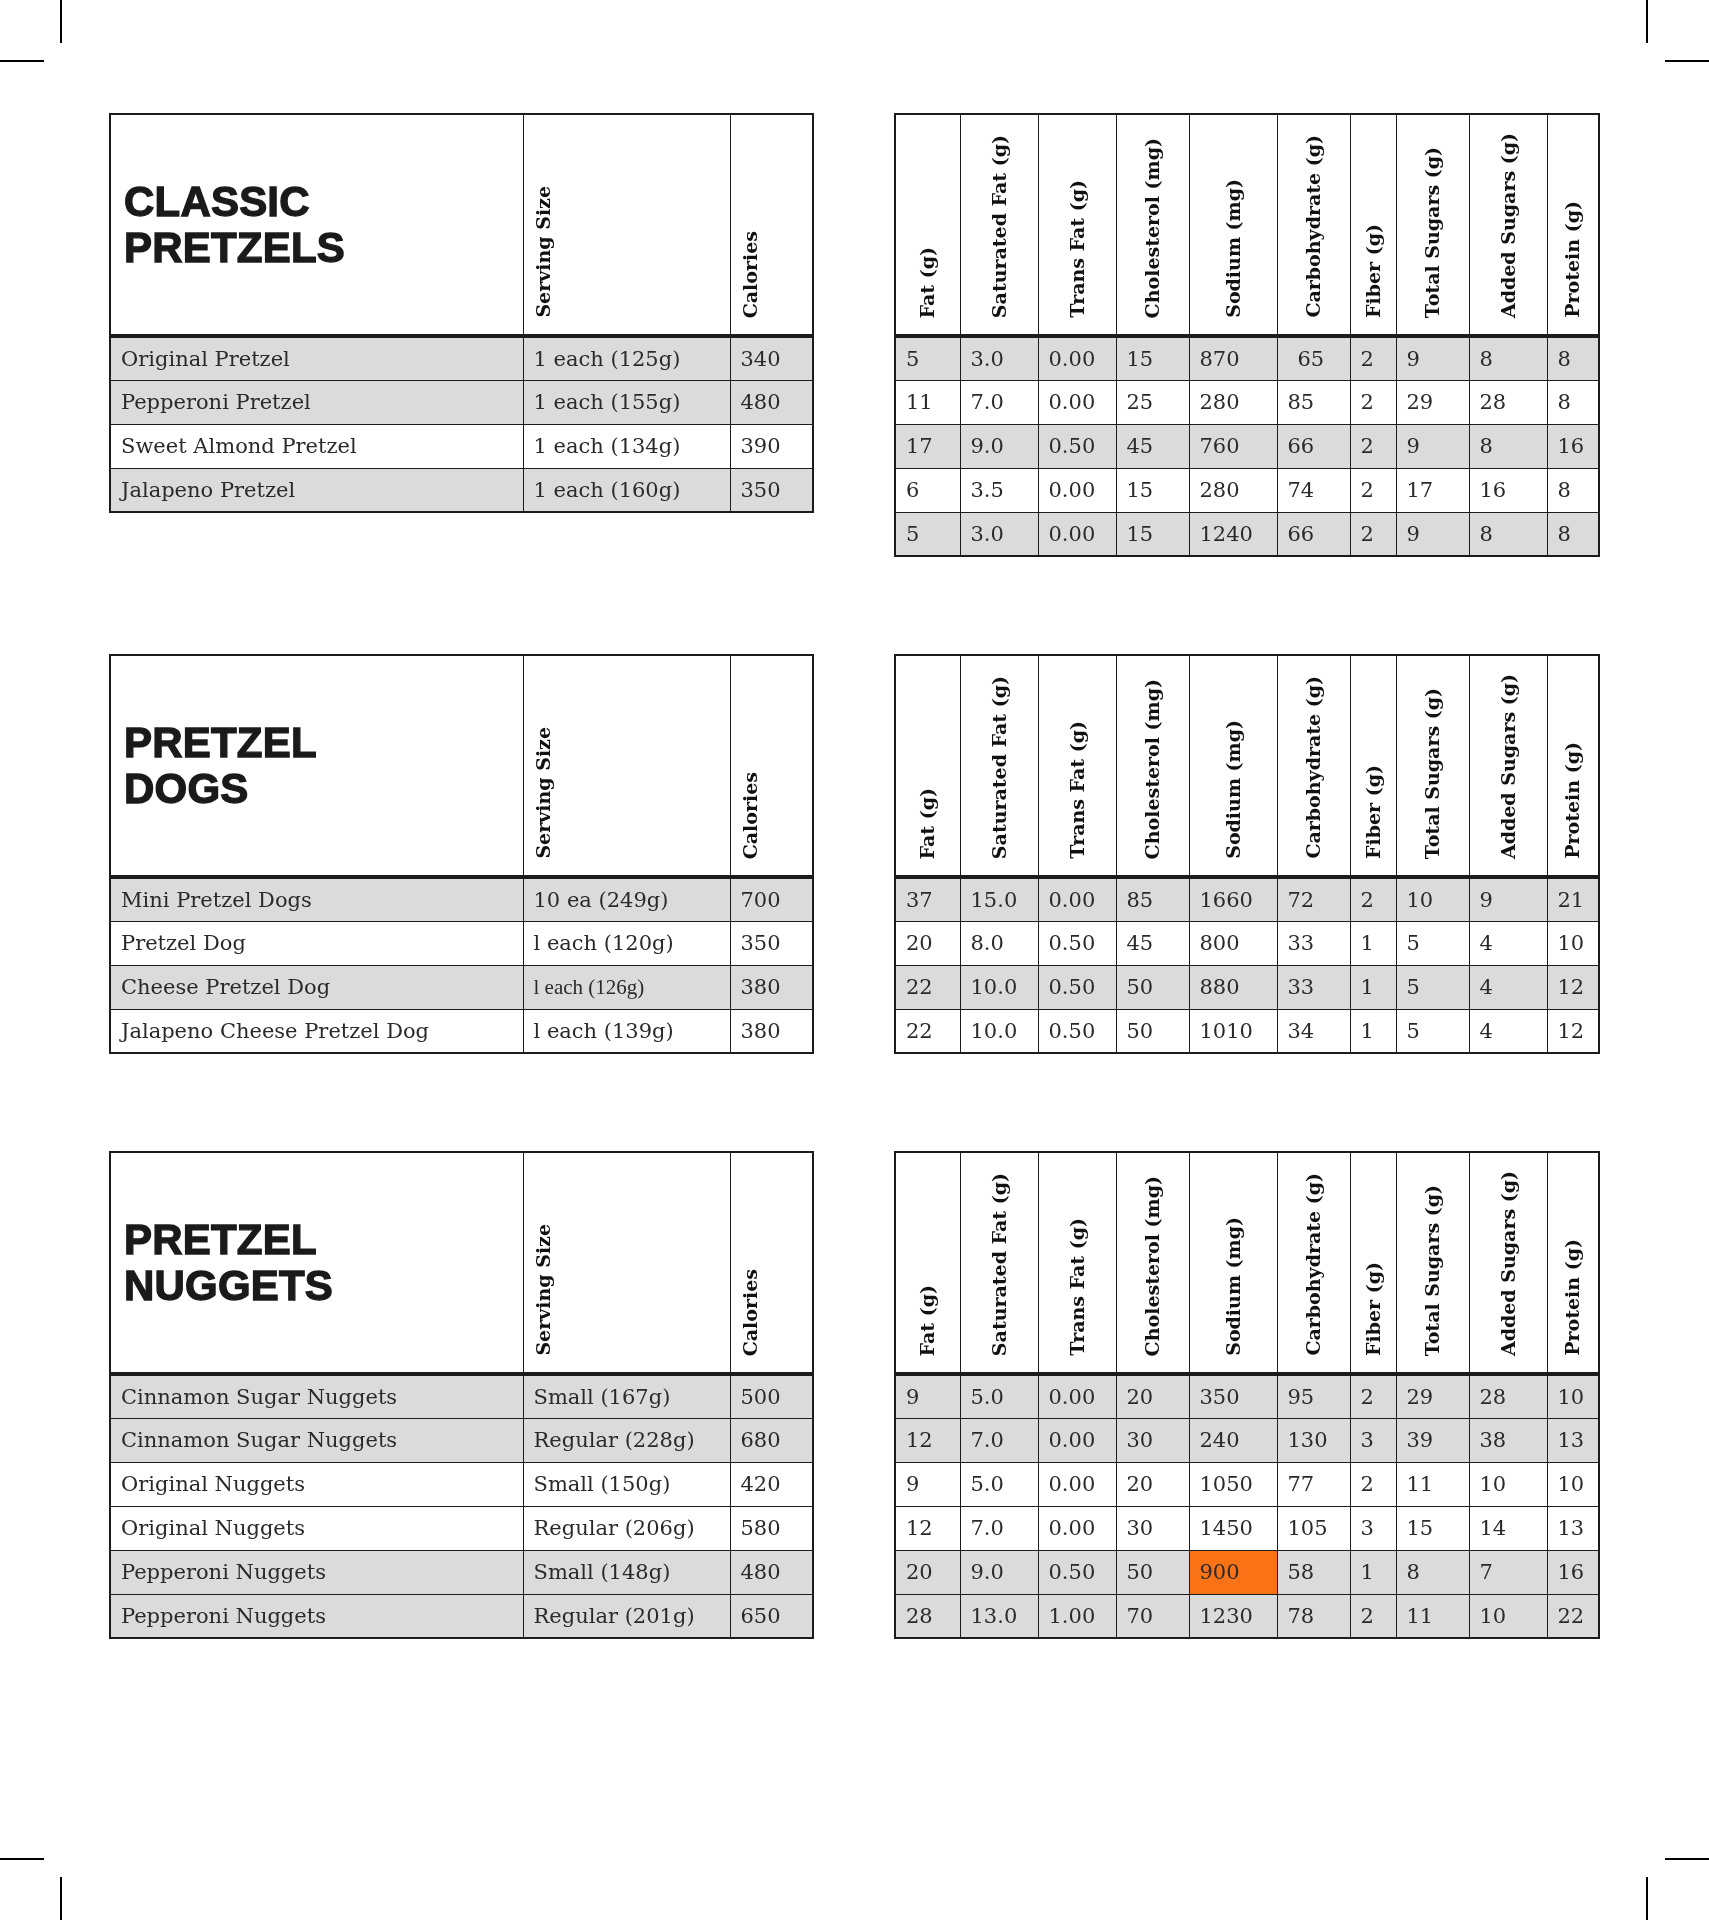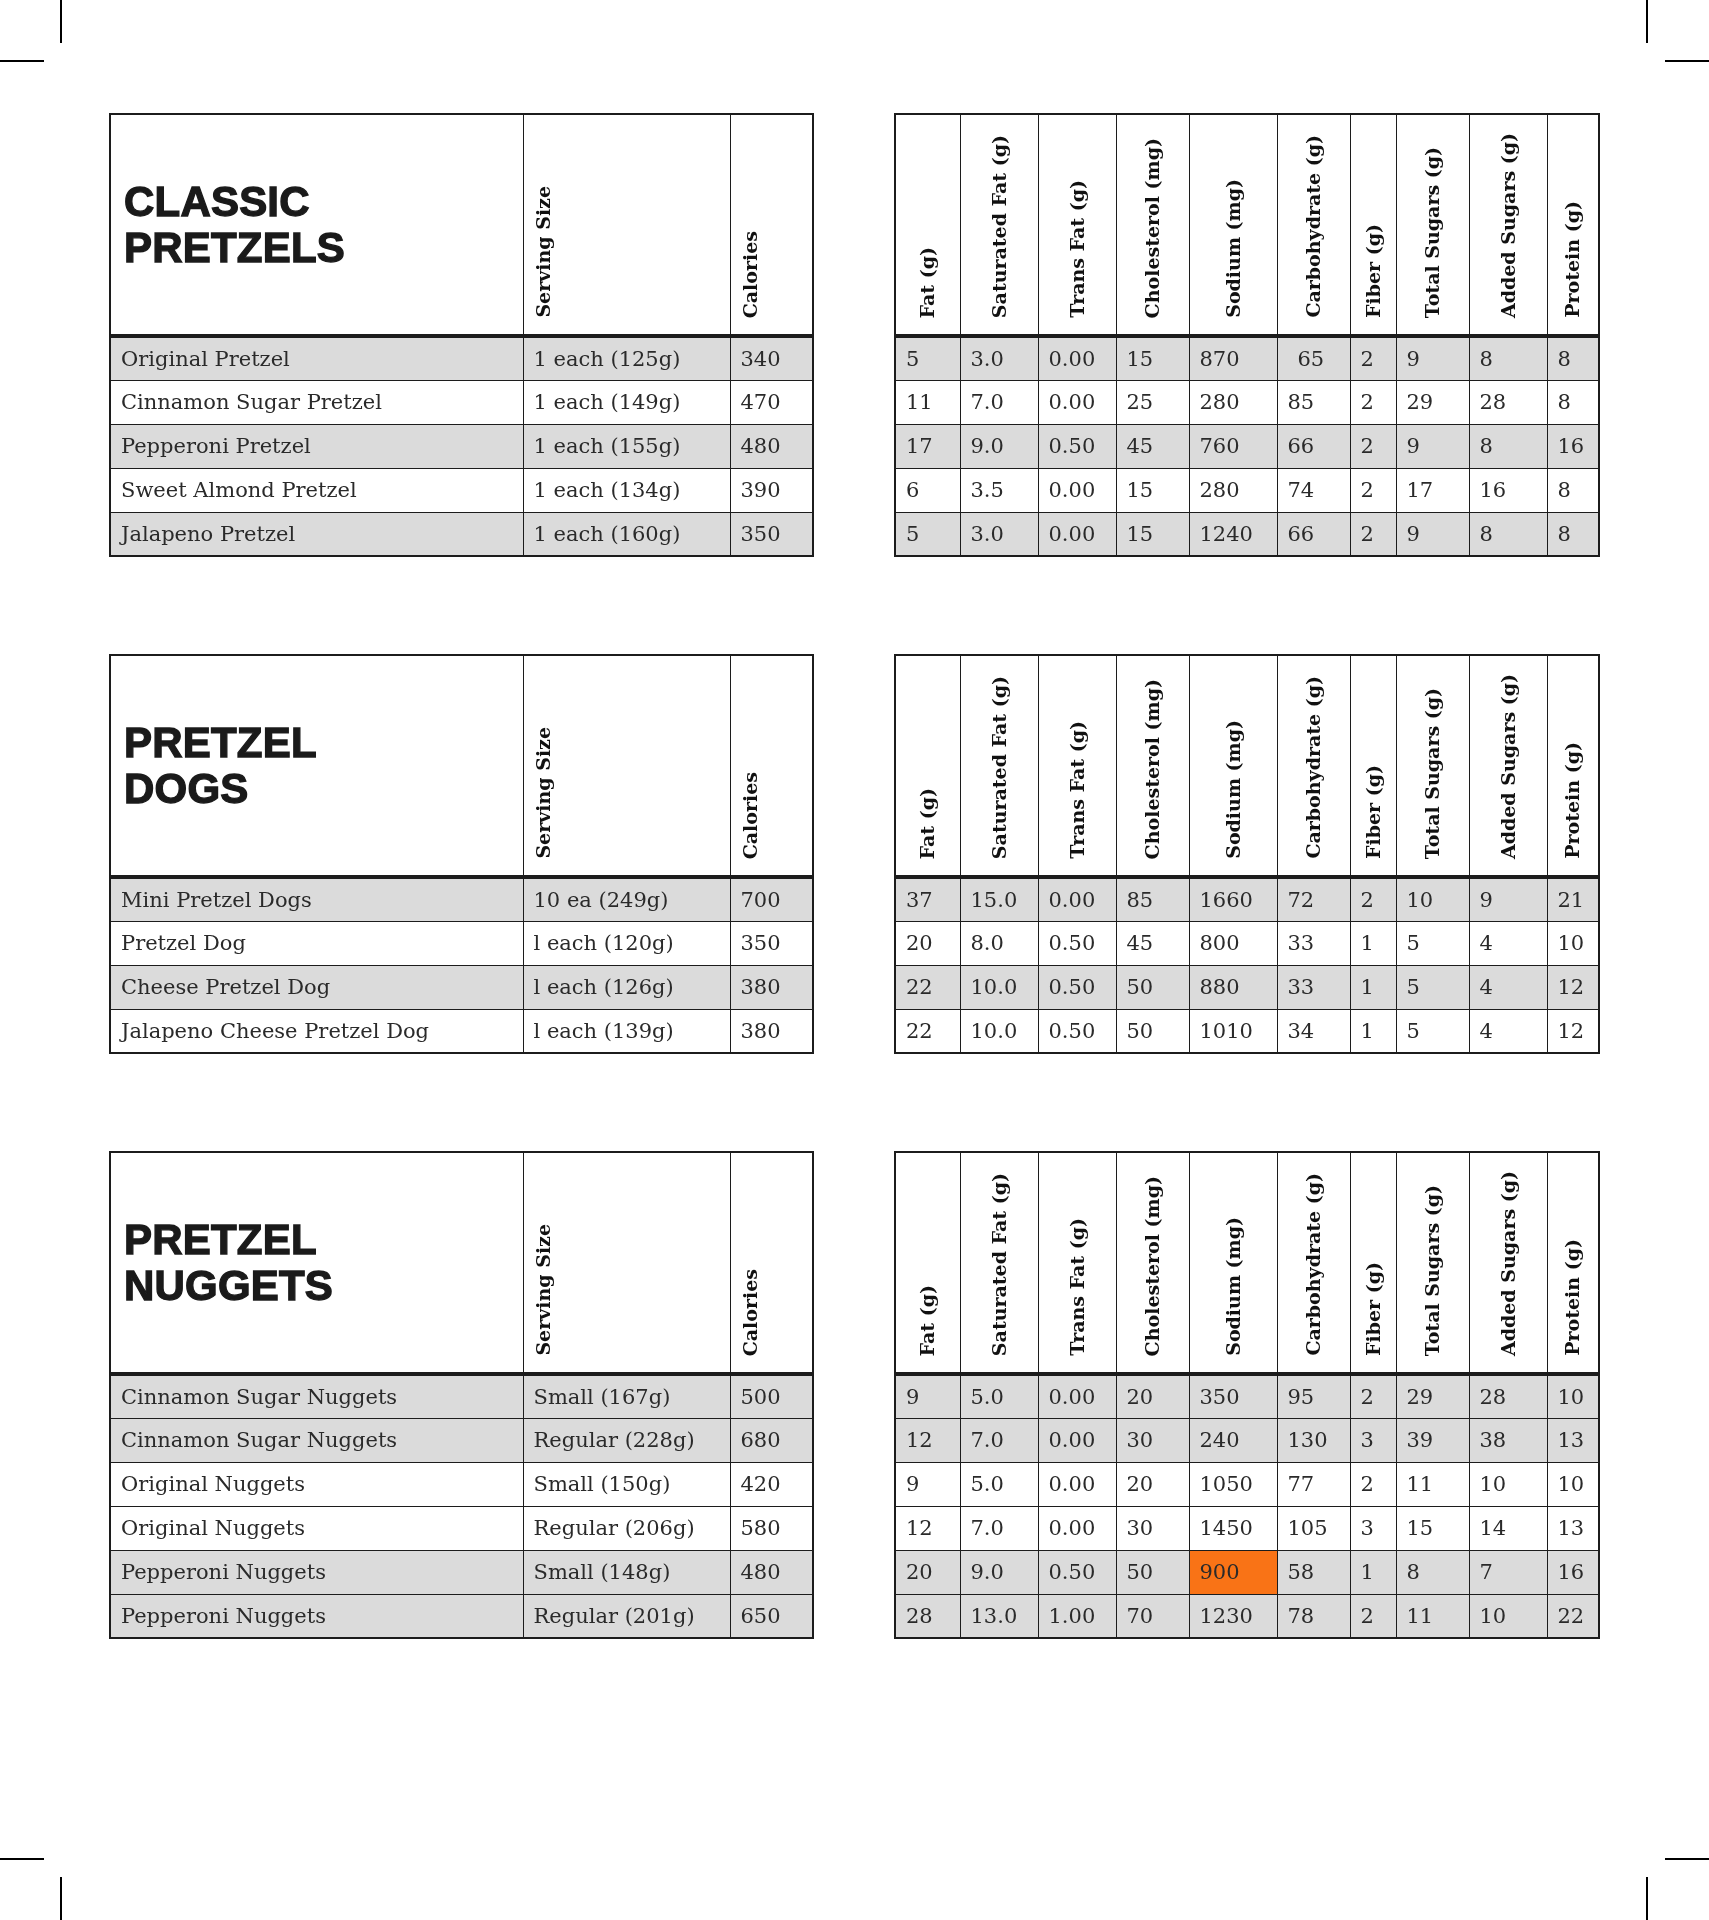--- a/index.html
+++ b/index.html
@@ -102,25 +102,20 @@
               <th class="vert"><span class="vtext">Serving Size</span></th>
               <th class="vert"><span class="vtext">Calories</span></th>
             </tr>
           </thead>
           <tbody>
             <tr class="datarow shaded">
               <td class="name" style="background: rgb(219, 219, 219);">Original Pretzel</td>
               <td class="serv" style="background: rgb(219, 219, 219);">1 each (125g)</td>
               <td class="cal" style="background: rgb(219, 219, 219);">340</td>
             </tr>
-            <tr class="datarow">
-              <td class="name">Cinnamon Sugar Pretzel</td>
-              <td class="serv">1 each (149g)</td>
-              <td class="cal">470</td>
-            </tr>
             <tr class="datarow shaded">
               <td class="name" style="background: rgb(219, 219, 219);">Pepperoni Pretzel</td>
               <td class="serv" style="background: rgb(219, 219, 219);">1 each (155g)</td>
               <td class="cal" style="background: rgb(219, 219, 219);">480</td>
             </tr>
             <tr class="datarow">
               <td class="name">Sweet Almond Pretzel</td>
               <td class="serv">1 each (134g)</td>
               <td class="cal">390</td>
             </tr>
@@ -244,21 +239,21 @@
               <td class="serv" style="background: rgb(219, 219, 219);">10 ea (249g)</td>
               <td class="cal" style="background: rgb(219, 219, 219);">700</td>
             </tr>
             <tr class="datarow">
               <td class="name">Pretzel Dog</td>
               <td class="serv">l each (120g)</td>
               <td class="cal">350</td>
             </tr>
             <tr class="datarow shaded">
               <td class="name" style="background: rgb(219, 219, 219);">Cheese Pretzel Dog</td>
-              <td class="serv" style="background: rgb(219, 219, 219);">l each (126g)</td>
+              <td class="serv" style="background: rgb(219, 219, 219); font-family: Liberation Serif, serif;">l each (126g)</td>
               <td class="cal" style="background: rgb(219, 219, 219);">380</td>
             </tr>
             <tr class="datarow">
               <td class="name">Jalapeno Cheese Pretzel Dog</td>
               <td class="serv">l each (139g)</td>
               <td class="cal">380</td>
             </tr>
           </tbody>
         </table>
         <table class="tbl right-tbl">

